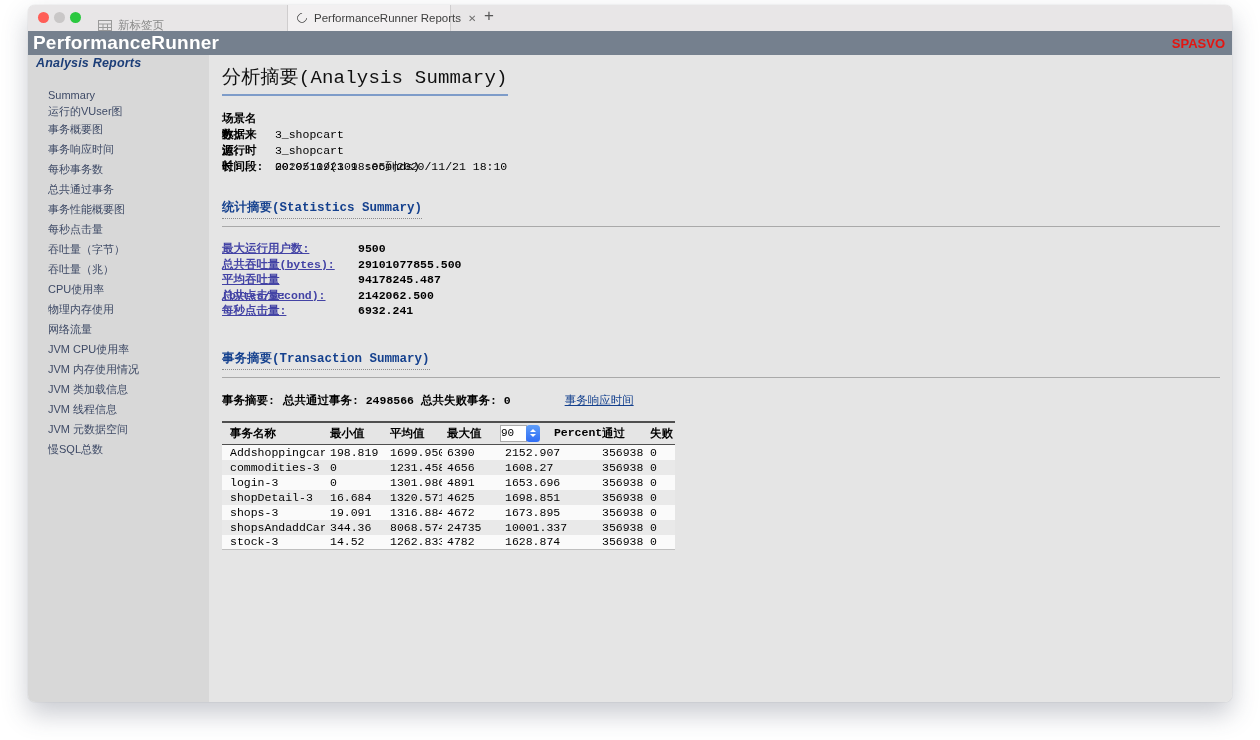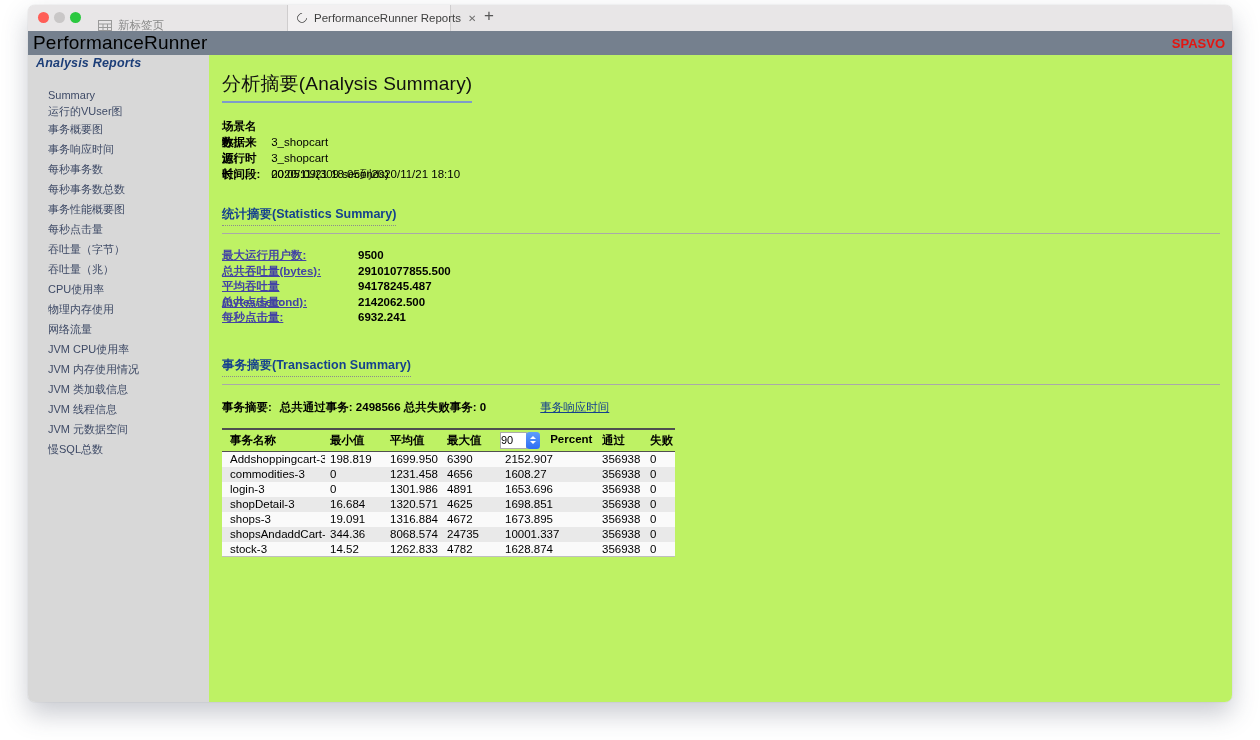--- a/index.html
+++ b/index.html
@@ -21,32 +21,32 @@
   .tab { position:absolute; left:259px; top:0; height:26px; width:164px;
     background:#f2f0f1; border-left:1px solid #cfcdce; border-right:1px solid #cfcdce;
     display:flex; align-items:center; padding:0 9px; gap:7px; }
   .spinner { width:10px; height:10px; border-radius:50%; border:1.5px solid #5a5a5a; border-right-color:transparent; transform:rotate(-45deg); flex:none; }
   .tab-title { font-size:11.5px; color:#3e3e3e; white-space:nowrap; }
   .tab-close { margin-left:auto; font-size:10px; color:#6f6f6f; cursor:default; }
   .plus-btn { position:absolute; left:456px; top:1px; font-size:17px; font-weight:300; color:#565656; }
 
   
   .appbar { height:24px; background:#75808e; display:flex; align-items:center; padding:0 7px 0 5px; }
-  .app-title { font-size:19px; font-weight:400; color:#000000; line-height:22px; letter-spacing:.2px;text-align:right; }
+  .app-title { font-size:19px; font-weight:700; color:#ffffff; line-height:22px; letter-spacing:.2px;text-align:right; }
   .brand { margin-left:auto; color:#e51410; font-weight:700; font-size:13px; }
 
   
   .bodyrow { display:flex; height:647px; }
   .sidebar { width:181px; background:#d8d8d8; flex:none; }
   .side-logo { padding:1px 0 0 8px; color:#1c3e78; font-weight:700; font-style:italic; font-size:12.5px; letter-spacing:.2px; }
   .nav { padding:17px 0 0 20px; }
   .nav-item { font-size:11px; color:#3e4a66; height:20px; line-height:20px; cursor:default; white-space:nowrap; }
   .nav-item.first { height:16px; line-height:16px; }
 
-  .main { flex:1; background:#bef264; padding:16px 12px 0 13px; overflow:hidden; }
+  .main { flex:1; background:#e5e5e5; padding:9px 12px 0 13px; overflow:hidden;font-family:Liberation Mono, monospace; }
   .page-title { display:inline-block; font-size:19px; font-weight:400; color:#101010;
     padding-bottom:4px; border-bottom:2px solid #7e9cc9; letter-spacing:.2px; }
 
   .meta { margin-top:15px; font-size:11.5px; color:#000; }
   .meta-row { height:16px; line-height:16px; }
   .meta-label { display:inline-block; width:46px; font-weight:700; }
   .meta-value { font-weight:400; }
 
   .section-head { display:inline-block; margin-top:24px; font-size:12.5px; font-weight:700; color:#15418e;
     border-bottom:1px dotted #8c8c8c; padding-bottom:2px; cursor:pointer; }
@@ -119,21 +119,21 @@
 
   <div class="bodyrow">
     <div class="sidebar">
       <div class="side-logo">Analysis Reports</div>
       <div class="nav">
         <div class="nav-item first">Summary</div>
         <div class="nav-item first">运行的VUser图</div>
         <div class="nav-item">事务概要图</div>
         <div class="nav-item">事务响应时间</div>
         <div class="nav-item">每秒事务数</div>
-        <div class="nav-item">每秒事务数总数</div>
+        <div class="nav-item">总共通过事务</div>
         <div class="nav-item">事务性能概要图</div>
         <div class="nav-item">每秒点击量</div>
         <div class="nav-item">吞吐量（字节）</div>
         <div class="nav-item">吞吐量（兆）</div>
         <div class="nav-item">CPU使用率</div>
         <div class="nav-item">物理内存使用</div>
         <div class="nav-item">网络流量</div>
         <div class="nav-item">JVM CPU使用率</div>
         <div class="nav-item">JVM 内存使用情况</div>
         <div class="nav-item">JVM 类加载信息</div>

